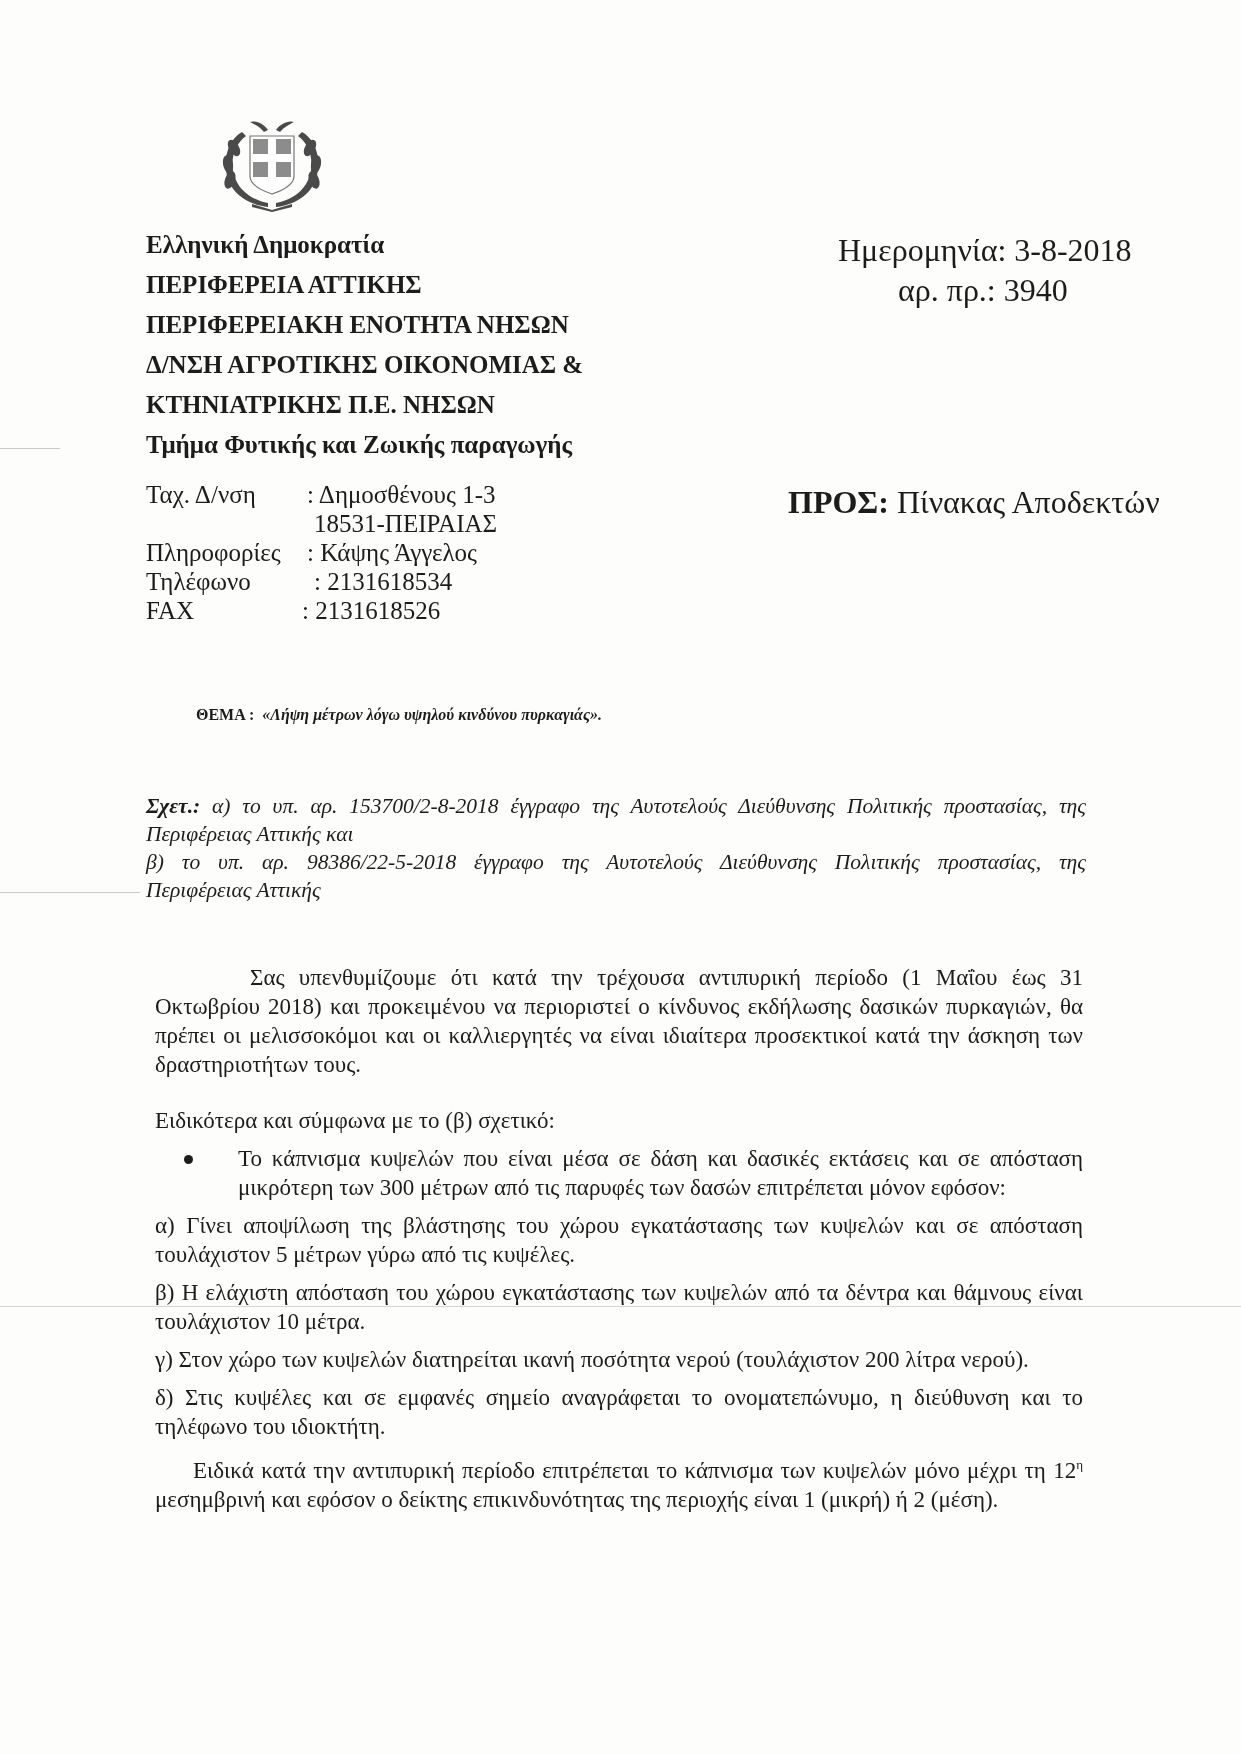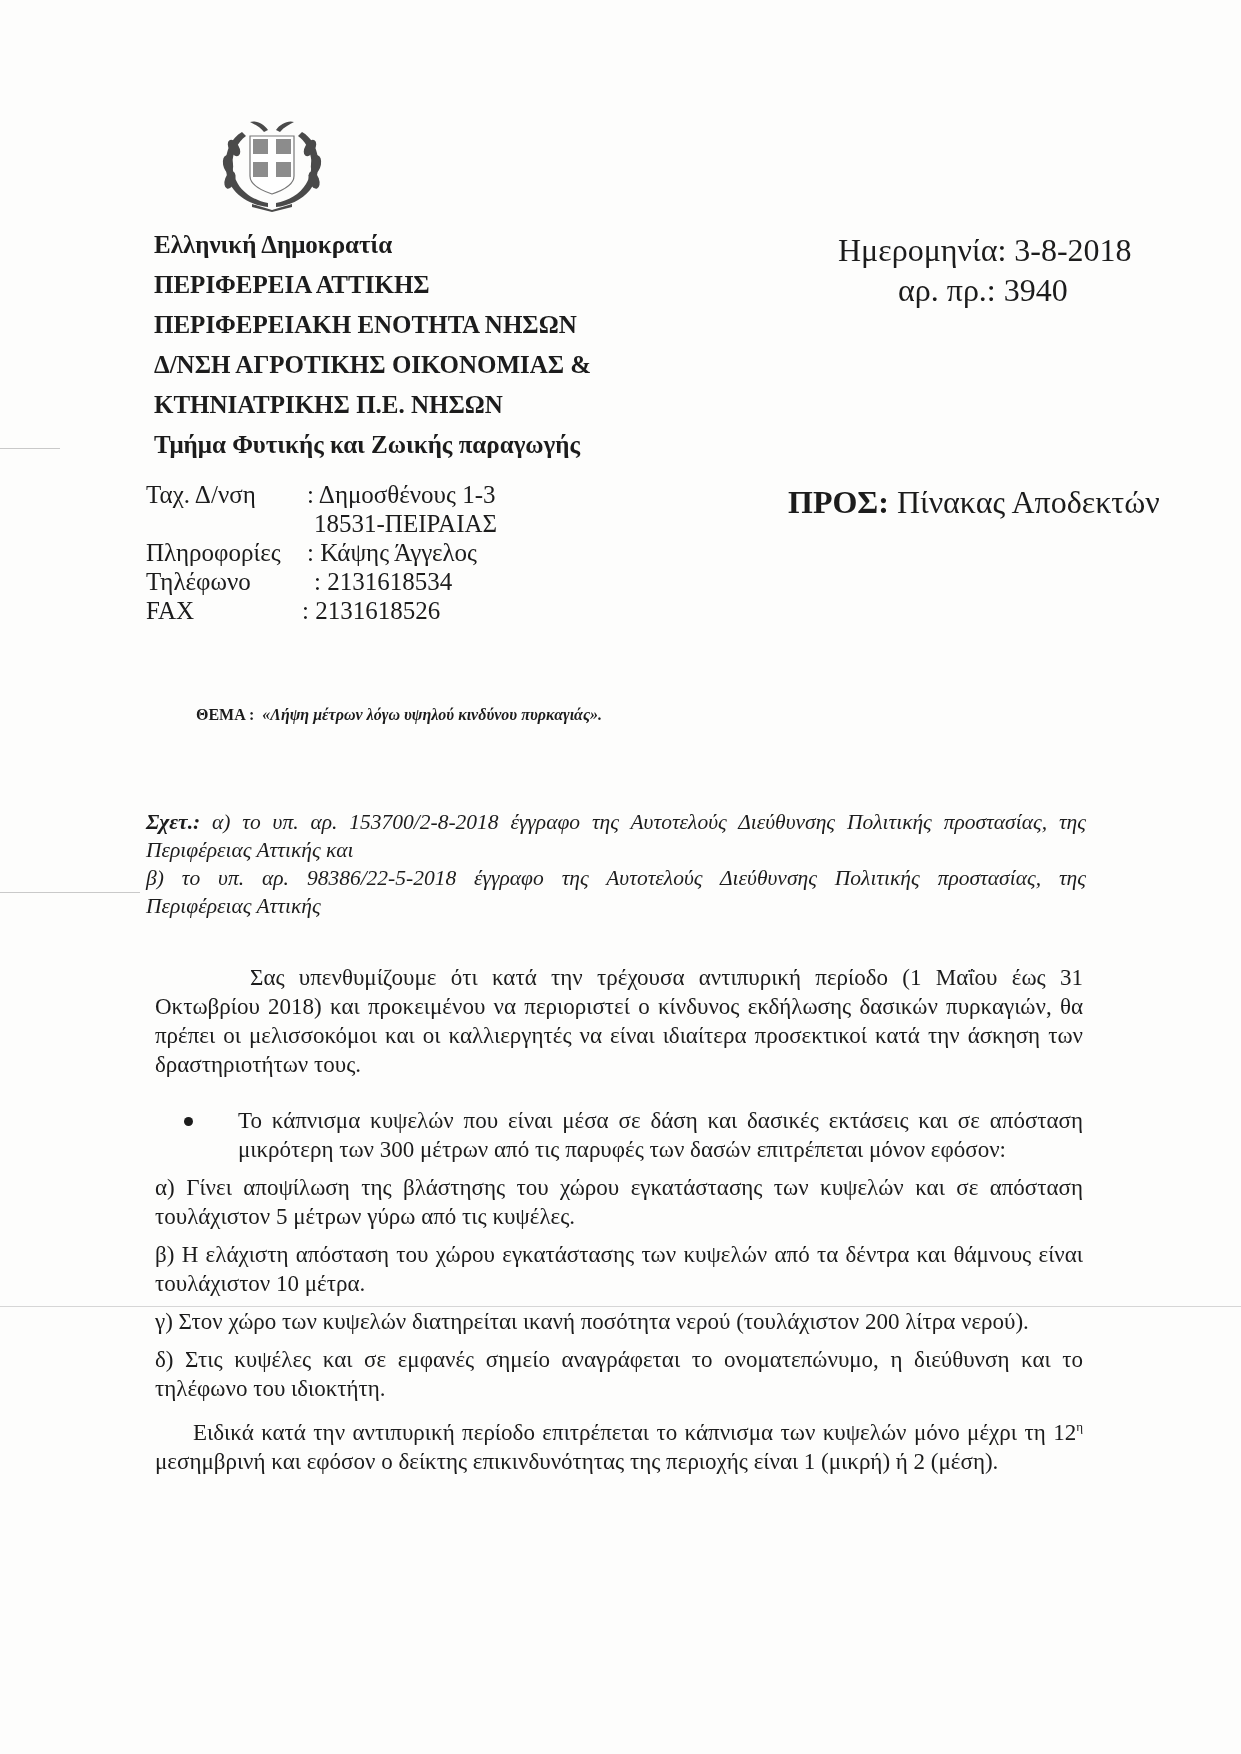--- a/index.html
+++ b/index.html
@@ -5,30 +5,30 @@
   html, body { margin: 0; padding: 0; }
   body {
     width: 1241px; height: 1754px; position: relative; overflow: hidden;
     background: #fdfdfc;
     font-family: "Liberation Serif", "DejaVu Serif", serif;
     color: #1c1c1c;
   }
   .abs { position: absolute; }
   .emblem { left: 212px; top: 112px; width: 120px; height: 100px; }
   .hdr { left: 146px; font-weight: bold; font-size: 25px; line-height: 1; white-space: nowrap; }
-  .hdr-line { position: absolute; left: 8px; white-space: nowrap; }
+  .hdr-line { position: absolute; left: 0; white-space: nowrap; }
   .contact { left: 146px; top: 480px; font-size: 25px; line-height: 29px; }
   .contact .row { position: relative; height: 29px; white-space: nowrap; }
   .contact .lbl { position: absolute; left: 0; }
   .contact .val { position: absolute; left: 161px; }
   .right-hdr { font-size: 32px; white-space: nowrap; }
   .subject { left: 196px; top: 706px; font-size: 16px; white-space: nowrap; text-align: center; }
   .subject b { font-weight: bold; }
   .subject i { font-style: italic; font-weight: bold; }
-  .ref { left: 146px; top: 792px; width: 940px; font-size: 21.5px; font-style: italic; line-height: 28px; margin-top: 16px; }
+  .ref { left: 146px; top: 792px; width: 940px; font-size: 21.5px; font-style: italic; line-height: 28px; }
   .ref .lbl { font-weight: bold; }
   .ref p { margin: 0; text-align: justify; text-align-last: left; }
   .ref .just { text-align-last: justify; }
   .body-text { left: 146px; width: 946px; font-size: 23px; line-height: 29px; }
   .body-text p { margin: 9px; text-align: justify; }
   .bullet-row { position: relative; padding-left: 45px; }
   .bullet-dot { position: absolute; left: 38px; top: 11px; width: 9px; height: 9px; border-radius: 50%; background: #1c1c1c; }
   .bullet-text { padding-left: 38px; text-align: justify; }
   .scan-line { position: absolute; height: 1px; background: #c9c9c9; }
   sup { font-size: 13px; }
@@ -116,20 +116,21 @@
   <p>Περιφέρειας Αττικής και</p>
   <p class="just">β) το υπ. αρ. 98386/22-5-2018 έγγραφο της Αυτοτελούς Διεύθυνσης Πολιτικής προστασίας, της</p>
   <p>Περιφέρειας Αττικής</p>
 </div>
 
 <div class="abs body-text" style="top:954px;">
   <p style="text-indent:95px;">Σας υπενθυμίζουμε ότι κατά την τρέχουσα αντιπυρική περίοδο (1 Μαΐου έως 31 Οκτωβρίου 2018) και προκειμένου να περιοριστεί ο κίνδυνος εκδήλωσης δασικών πυρκαγιών, θα πρέπει οι μελισσοκόμοι και οι καλλιεργητές να είναι ιδιαίτερα προσεκτικοί κατά την άσκηση των δραστηριοτήτων τους.</p>
 </div>
 
 <div class="abs body-text" style="top:1097px;">
+  <p>Ειδικότερα και σύμφωνα με το (β) σχετικό:</p>
   <div class="bullet-row" style="margin-top:2px;">
     <span class="bullet-dot"></span>
     <p class="bullet-text">Το κάπνισμα κυψελών που είναι μέσα σε δάση και δασικές εκτάσεις και σε απόσταση μικρότερη των 300 μέτρων από τις παρυφές των δασών επιτρέπεται μόνον εφόσον:</p>
   </div>
   <p>α) Γίνει αποψίλωση της βλάστησης του χώρου εγκατάστασης των κυψελών και σε απόσταση τουλάχιστον 5 μέτρων γύρω από τις κυψέλες.</p>
   <p>β) Η ελάχιστη απόσταση του χώρου εγκατάστασης των κυψελών από τα δέντρα και θάμνους είναι τουλάχιστον 10 μέτρα.</p>
   <p>γ) Στον χώρο των κυψελών διατηρείται ικανή ποσότητα νερού (τουλάχιστον 200 λίτρα νερού).</p>
   <p>δ) Στις κυψέλες και σε εμφανές σημείο αναγράφεται το ονοματεπώνυμο, η διεύθυνση και το τηλέφωνο του ιδιοκτήτη.</p>
   <p style="text-indent:38px;"><span>Ειδικά κατά την αντιπυρική περίοδο επιτρέπεται το κάπνισμα των κυψελών μόνο μέχρι τη 12</span><sup>η</sup><span> μεσημβρινή και εφόσον ο δείκτης επικινδυνότητας της περιοχής είναι 1 (μικρή) ή 2 (μέση).</span></p>
 </div>

